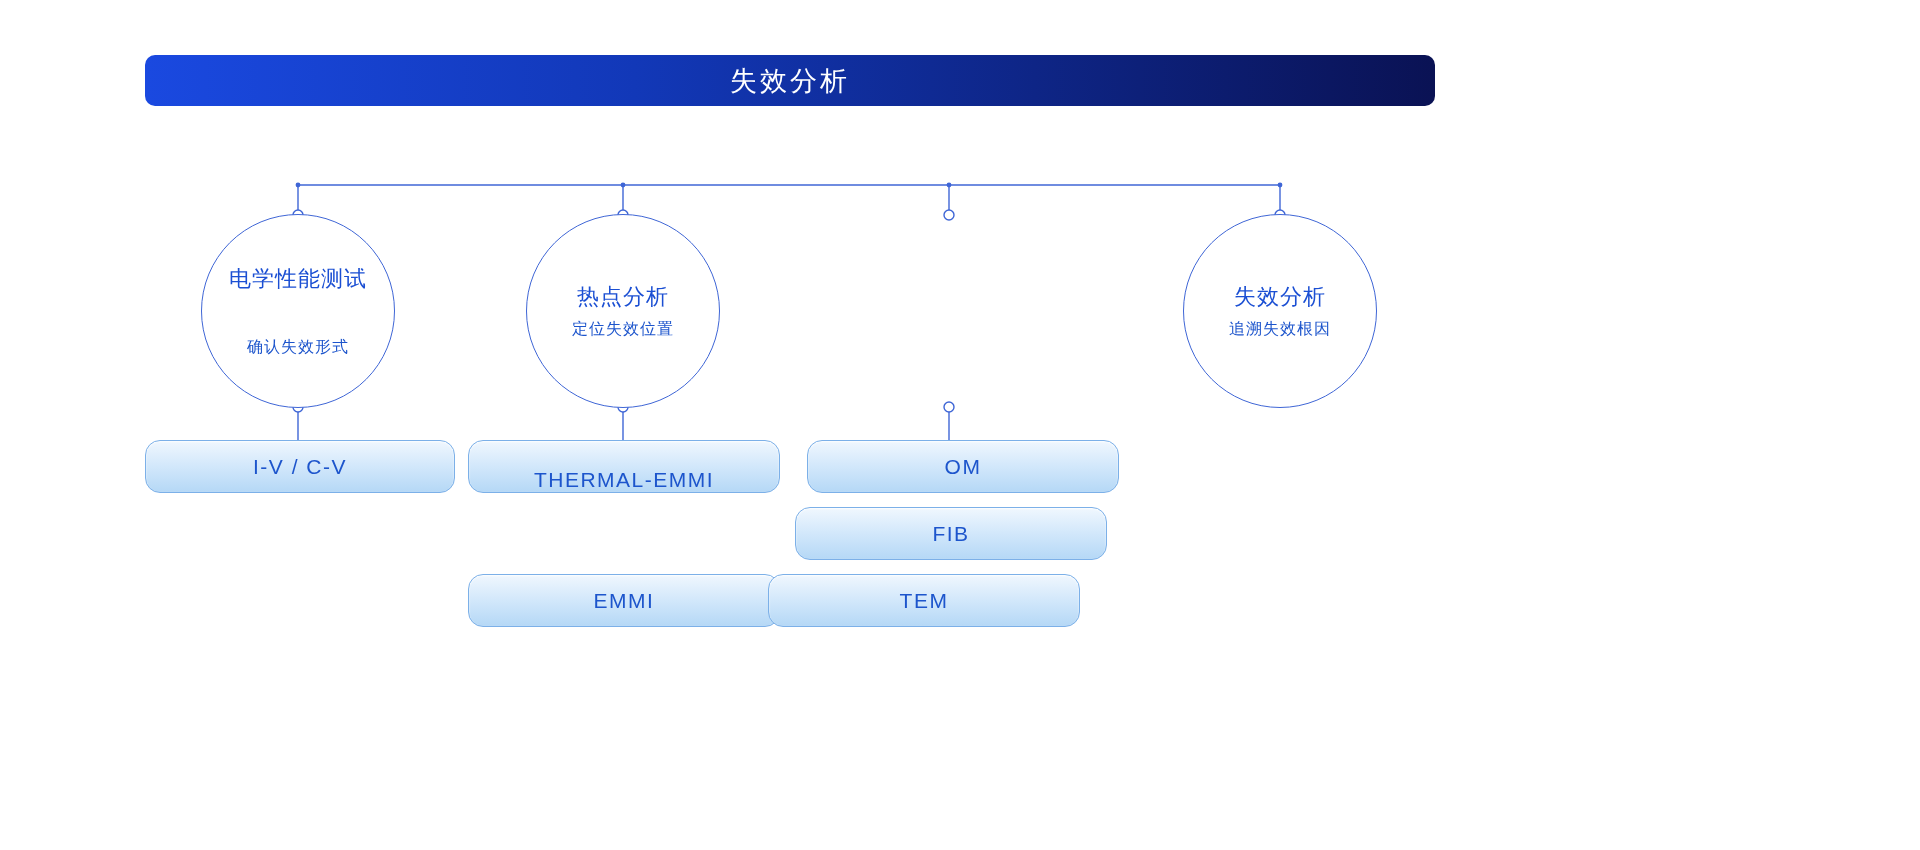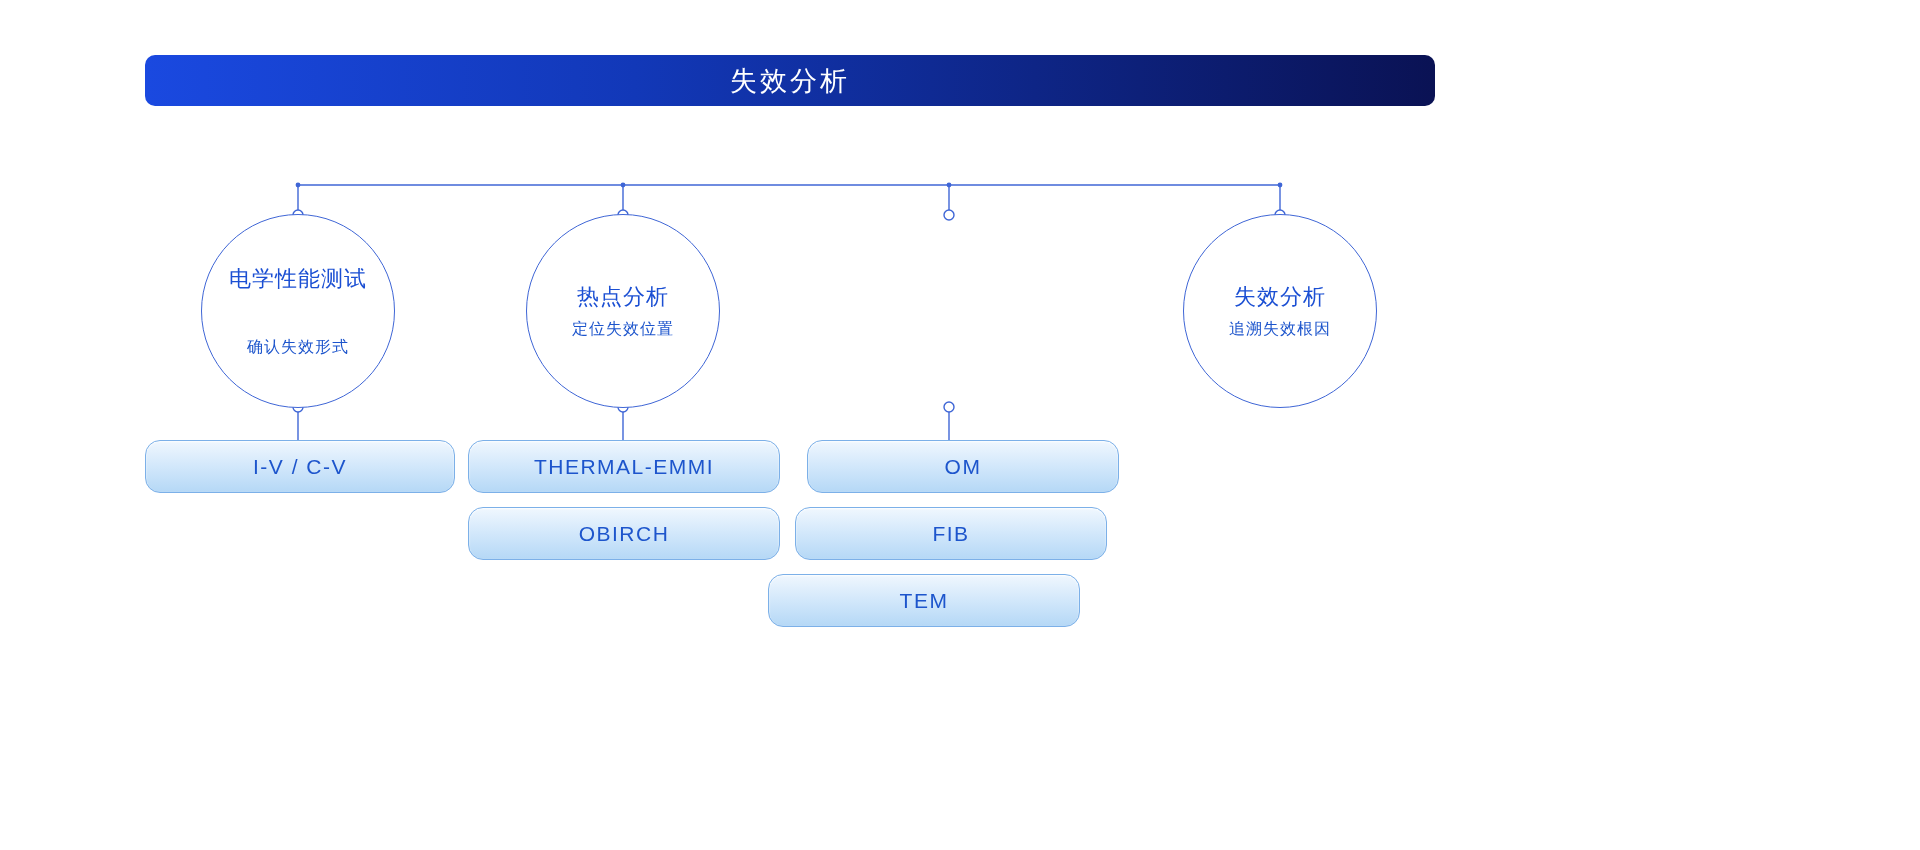--- a/index.html
+++ b/index.html
@@ -129,25 +129,25 @@
     <span class="circle-sub">确认失效形式</span>
   </div>
   <div class="method-box" style="left:145px; top:440px; width:310px;">
     <span>I-V / C-V</span>
   </div>
 
   <div class="circle" style="left:526px;">
     <span class="circle-title">热点分析</span>
     <span class="circle-sub">定位失效位置</span>
   </div>
-  <div class="method-box" style="left:468px; top:440px; width:312px;">
+  <div class="method-box" style="left:468px; top:440px; width:312px;align-items:flex-end;">
     <span>THERMAL-EMMI</span>
   </div>
-  <div class="method-box" style="left:468px; top:507px; width:312px;">
-    <span>OBIRCH</span>
+  <div class="method-box" style="left:468px; top:574px; width:312px;">
+    <span>EMMI</span>
   </div>
 
   <div class="method-box" style="left:783px; top:440px; width:312px;margin-left:24px;">
     <span>OM</span>
   </div>
   <div class="method-box" style="left:795px; top:507px; width:312px;">
     <span>FIB</span>
   </div>
   <div class="method-box" style="left:768px; top:574px; width:312px;">
     <span>TEM</span>

